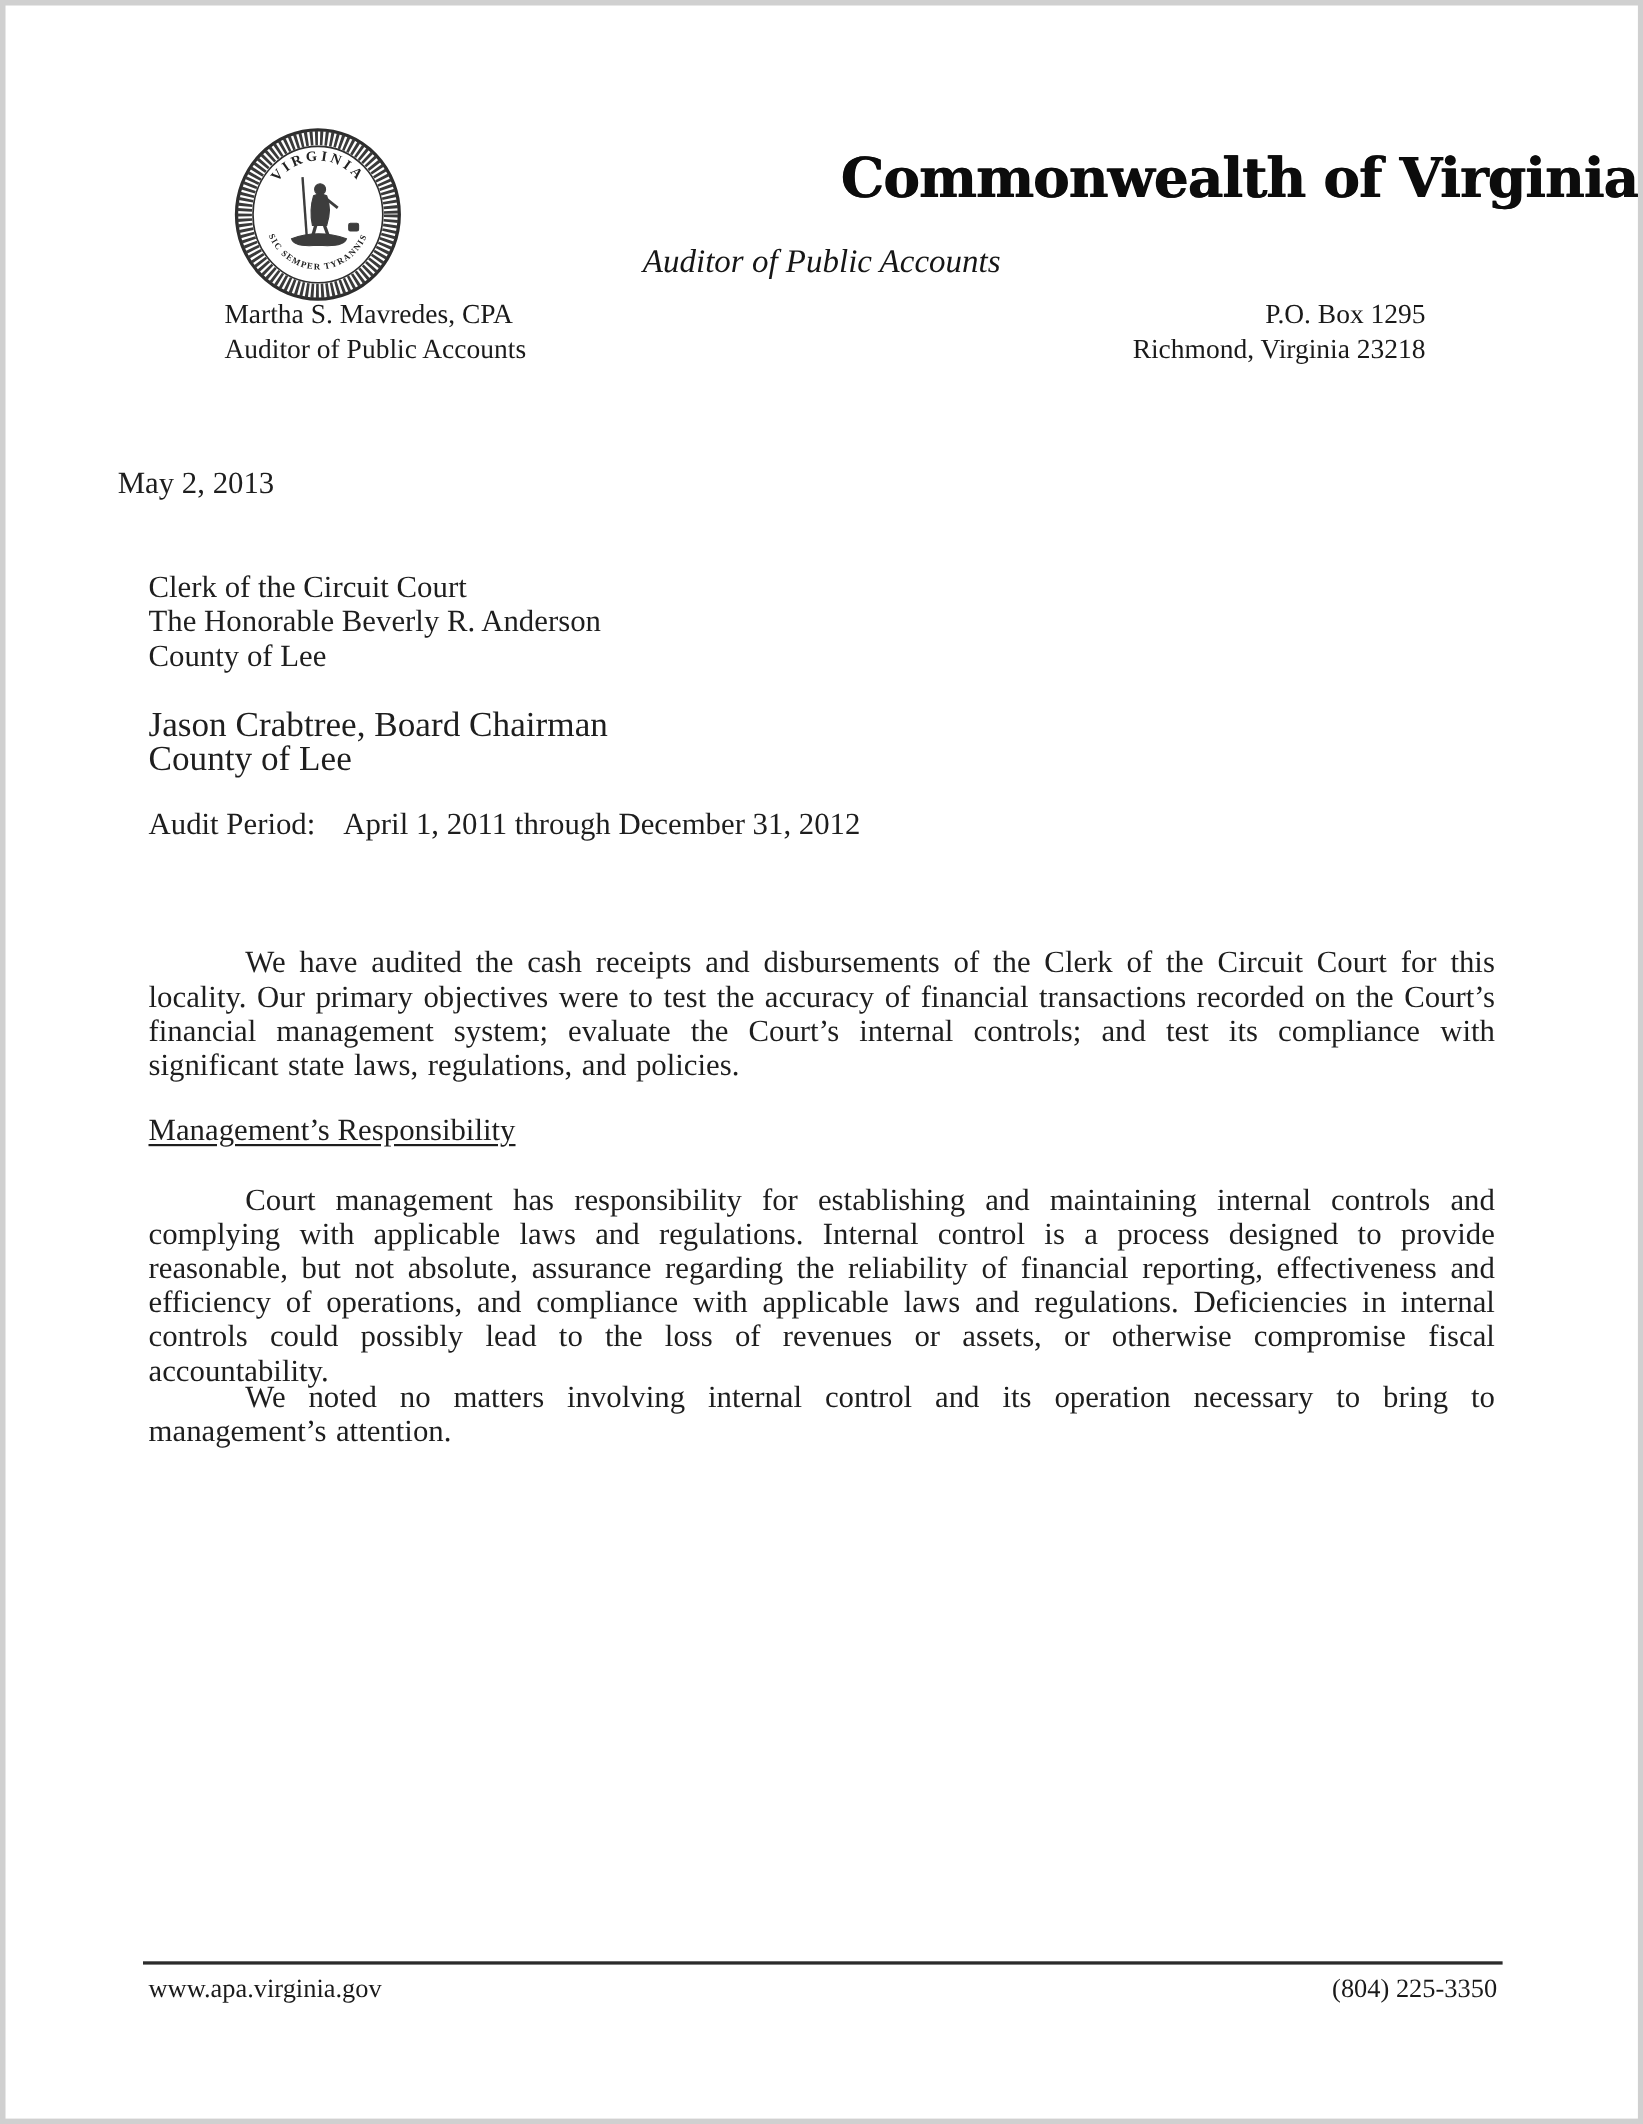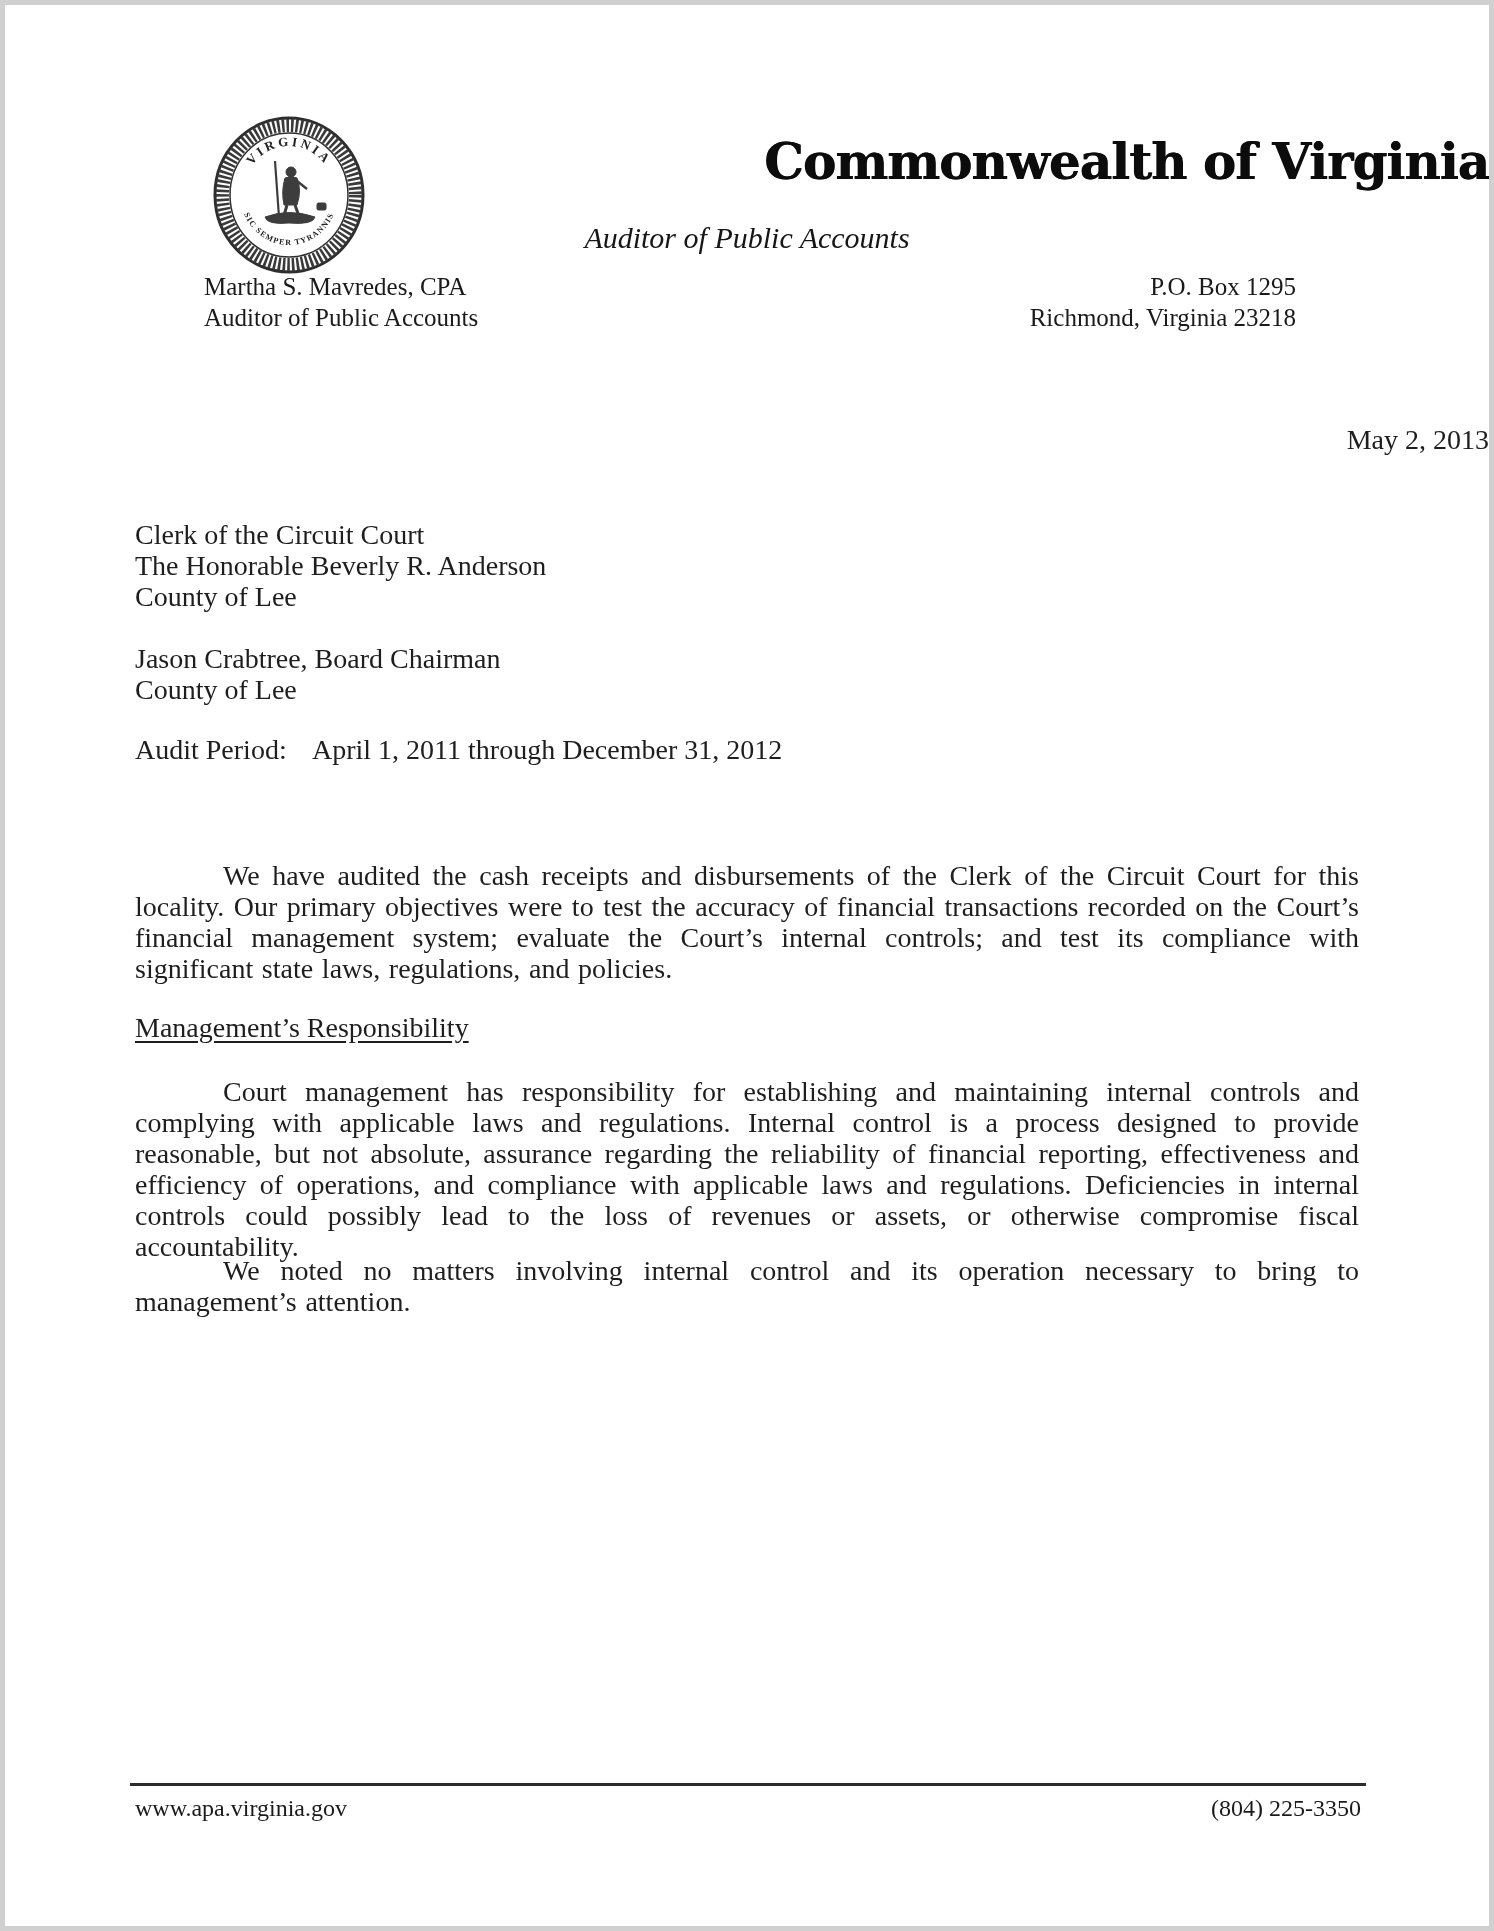--- a/index.html
+++ b/index.html
@@ -50,27 +50,27 @@
     right: 193px; top: 266px;
     text-align: right;
     font-size: 25px;
     line-height: 31px;
     color: #1a1a1a;
   }
 
   
   .date-line {
     left: 0; right: 0; top: 419px;
-    text-align: right;
+    text-align: left;
     padding-left: 102px;
     font-size: 28px;
     line-height: 32px;
   }
   .recipient-1 { left: 130px; top: 514px; font-size: 28px; line-height: 31px; }
-  .recipient-2 { left: 130px; top: 638px; font-size: 28px; line-height: 31px; }
+  .recipient-2 { left: 130px; top: 638px; font-size: 32px; line-height: 31px; }
   .reference   { left: 130px; top: 729px; font-size: 28px; line-height: 31px; }
   .ref-label { display: inline-block; width: 177px; }
 
   .para {
     left: 130px; width: 1224px;
     font-size: 28px;
     line-height: 31px;
     text-align: justify;
     text-indent: 88px;
     word-spacing: 0.06em;

